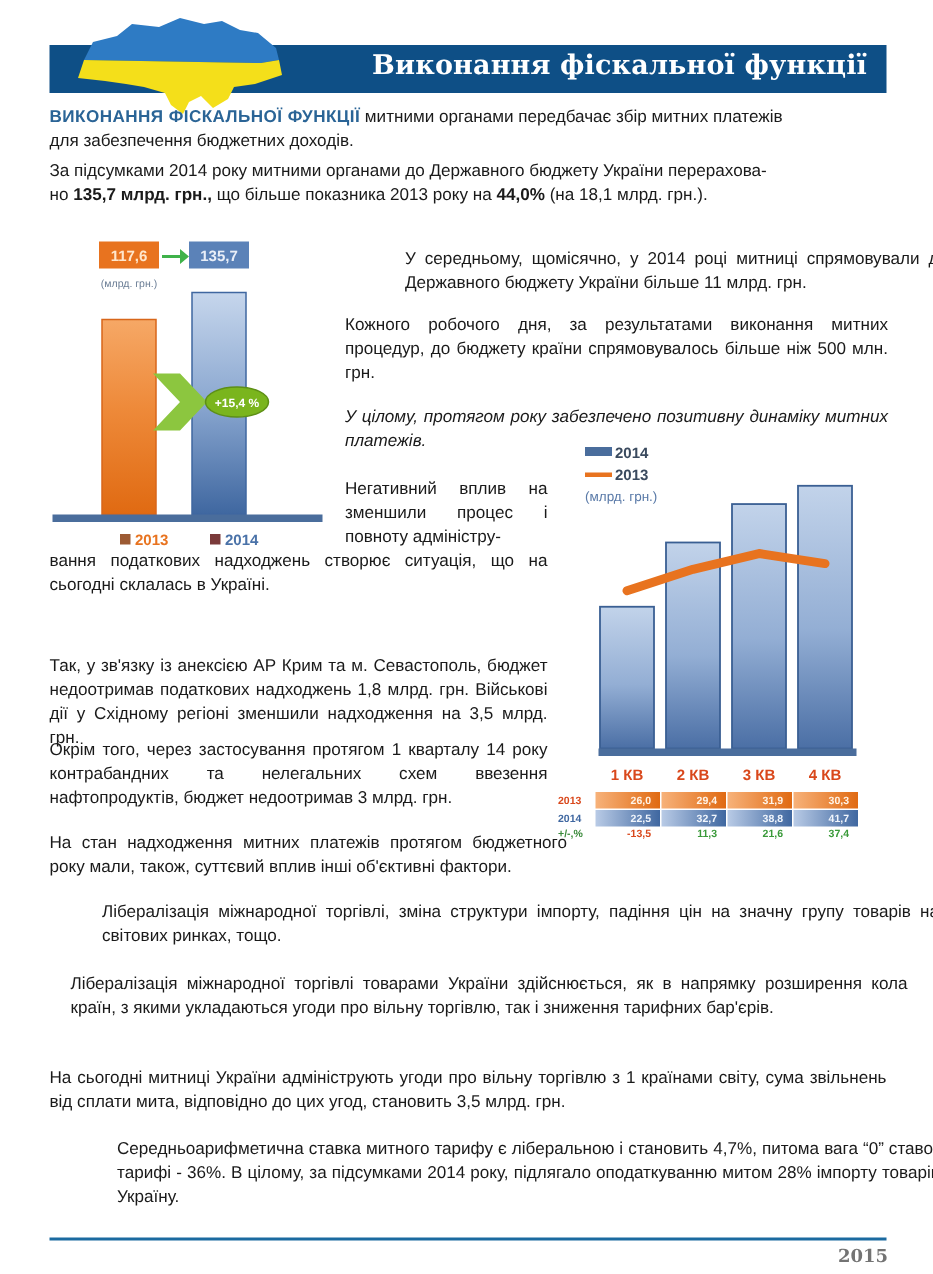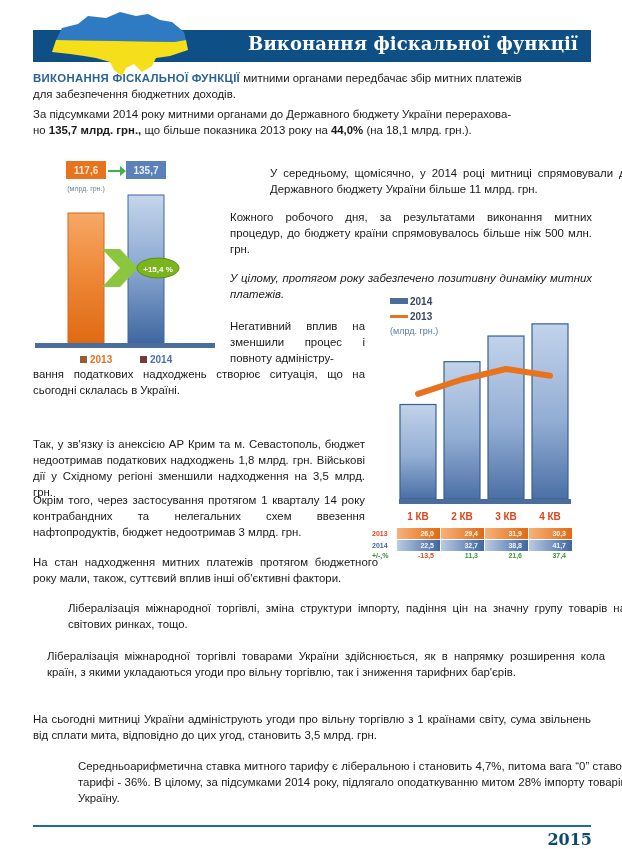--- a/index.html
+++ b/index.html
@@ -8,21 +8,21 @@
   .header-band { position: absolute; left: 33px; top: 30px; width: 558px; height: 32px;
                  background: #0e4f86; }
   .header-title { position: absolute; right: 44px; top: 33px; font-family: "DejaVu Serif", serif;
                   font-weight: bold; font-size: 18px; color: #ffffff; letter-spacing: 0.1px; }
   .map-logo { position: absolute; left: 44px; top: 6px; }
   .p { position: absolute; font-size: 11.4px; line-height: 16px; text-align: justify; margin: 0; }
   .p b { font-weight: bold; }
   .lead { color: #2a6496; font-weight: bold; letter-spacing: 0.3px; }
   .footer-line { position: absolute; left: 33px; top: 825px; width: 558px; height: 2px; background: #1b6aa0; }
   .footer-year { position: absolute; right: 30px; top: 830px; font-family: "DejaVu Serif", serif;
-                 font-weight: bold; font-size: 16px; color: #0c4a6e; }
+                 font-weight: bold; font-size: 12px; color: #737373; }
   svg text { font-family: "Liberation Sans", sans-serif; }
 </style>
 </head>
 <body>
 
 <div class="header-band"></div>
 <svg class="map-logo" width="150" height="72" viewBox="0 0 150 72">
   <path d="M12,34 L18,22 L34,18 L44,10 L62,12 L76,6 L92,10 L104,8 L116,14 L128,16 L140,26 L142,34 L130,36 Z" fill="#2e7bc4"></path>
   <path d="M12,34 L130,36 L142,34 L144,44 L126,50 L112,52 L108,60 L98,66 L90,58 L82,62 L78,70 L70,64 L66,56 L52,52 L40,50 L26,48 L8,46 Z" fill="#f4df1a"></path>
 </svg>

